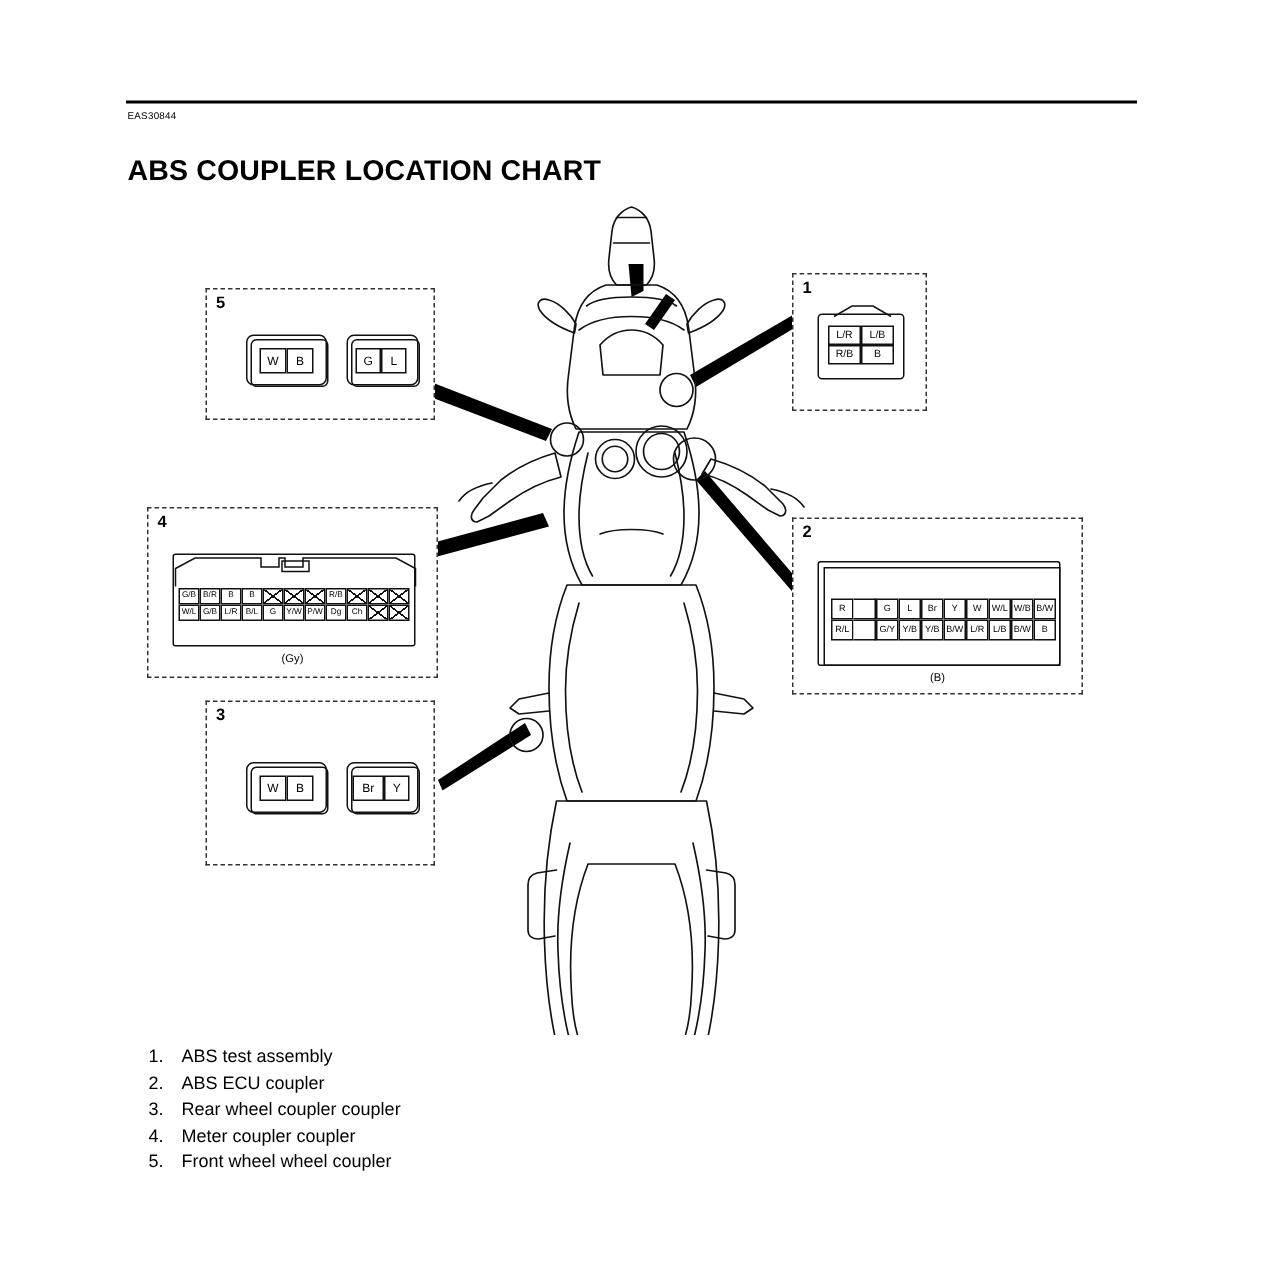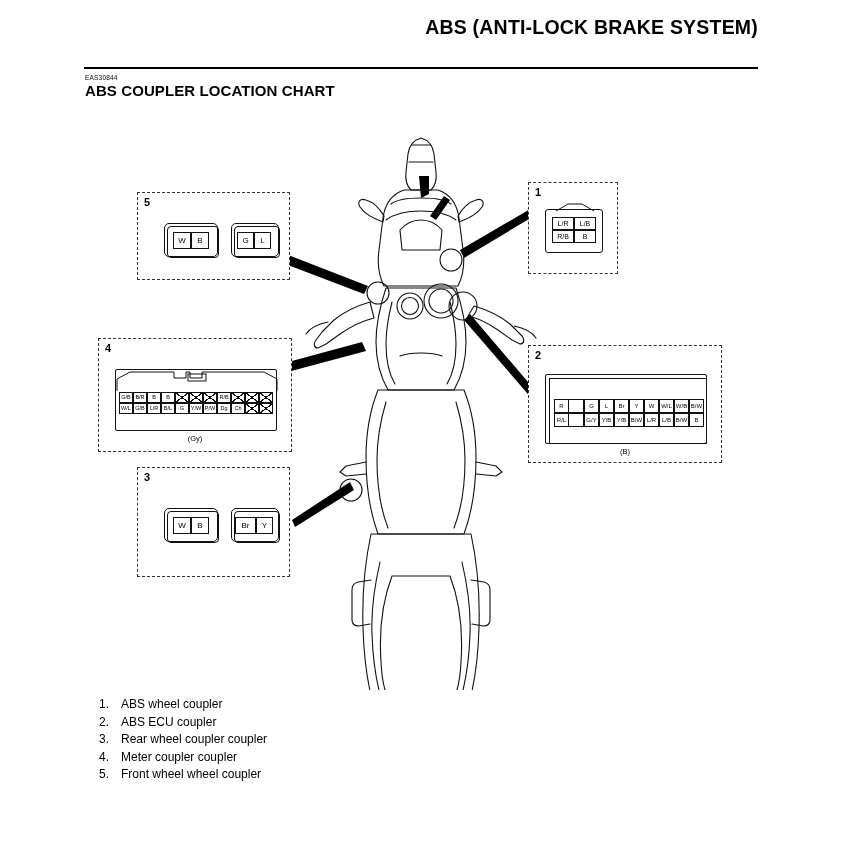--- a/index.html
+++ b/index.html
@@ -21,22 +21,22 @@
   }
   .header-rule {
     position:absolute; left:84px; right:84px; top:67px;
     border-top:2.5px solid #000;
   }
   .eas-code {
     position:absolute; left:85px; top:74px;
     font-size:6.5px; letter-spacing:0.2px;
   }
   .section-title {
-    position:absolute; left:85px; top:82px;
-    font-size:15px; font-weight:bold; letter-spacing:0.1px;
+    position:absolute; left:85px; top:104px;
+    font-size:19px; font-weight:bold; letter-spacing:0.1px;
   }
 
   
   .diagram { position:absolute; left:0; top:110px; width:842px; height:580px; }
   .diagram svg { position:absolute; left:0; top:0; }
 
   
   .callout {
     position:absolute;
     border:1px dashed #333;
@@ -79,21 +79,20 @@
   .legend { position:absolute; left:99px; top:697px; font-size:12px; }
   .legend-row { display:flex; margin-bottom:3.5px; }
   .legend-num { width:22px; }
   .legend-text { }
 </style>
 </head>
 <body>
 
 <div class="page">
 
-  <div class="doc-title">ABS (ANTI-LOCK BRAKE SYSTEM)</div>
   <div class="header-rule"></div>
   <div class="eas-code">EAS30844</div>
   <div class="section-title">ABS COUPLER LOCATION CHART</div>
 
   <div class="diagram">
 
     <svg width="842" height="580" viewBox="0 0 842 580">
       <g fill="none" stroke="#111" stroke-width="1.1" stroke-linejoin="round" stroke-linecap="round">
 
         <g fill="#000" stroke="none">
@@ -296,21 +295,21 @@
         </div>
       </div>
       <div class="sub-label" style="left:0; right:0; top:101px;">(B)</div>
     </div>
 
   </div>
 
   <div class="legend">
     <div class="legend-row">
       <span class="legend-num">1.</span>
-      <span class="legend-text">ABS wheel coupler</span>
+      <span class="legend-text">ABS test assembly</span>
     </div>
     <div class="legend-row">
       <span class="legend-num">2.</span>
       <span class="legend-text">ABS ECU coupler</span>
     </div>
     <div class="legend-row">
       <span class="legend-num">3.</span>
       <span class="legend-text">Rear wheel coupler coupler</span>
     </div>
     <div class="legend-row">

